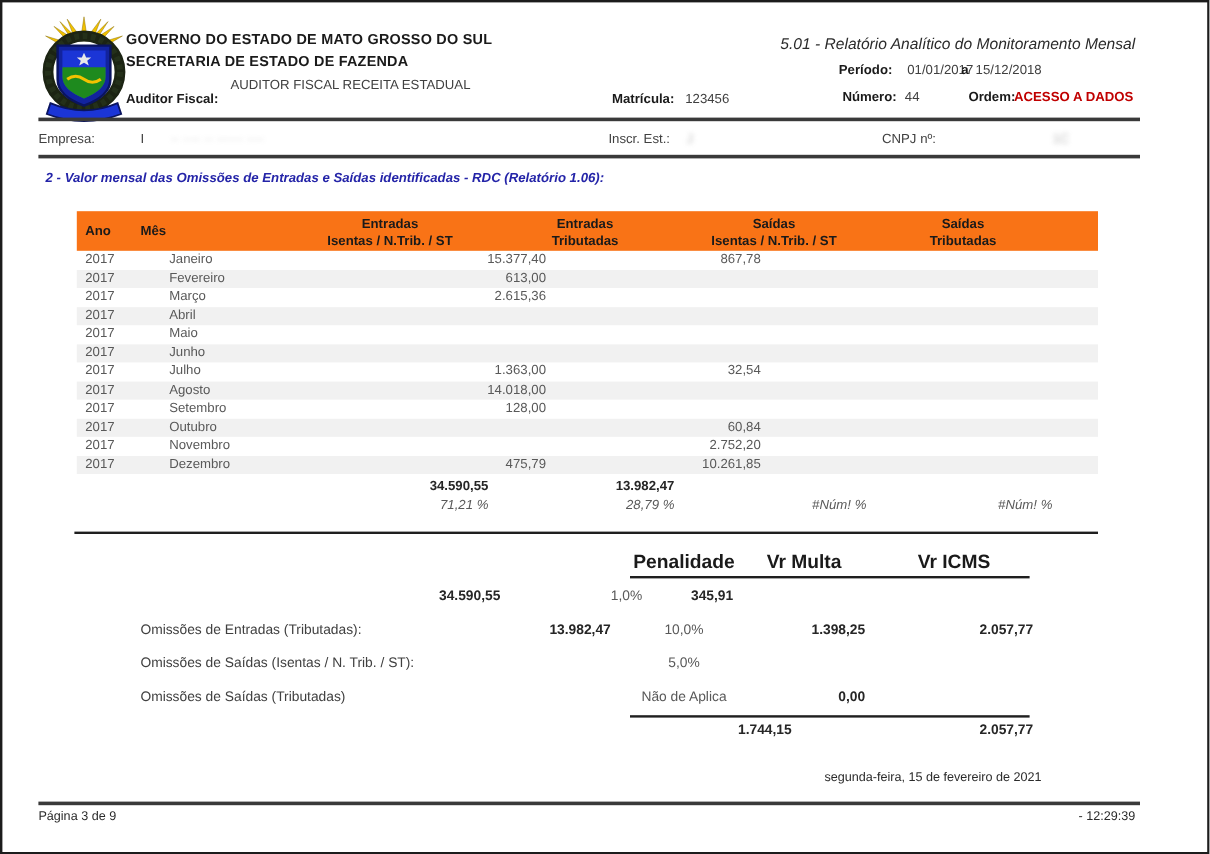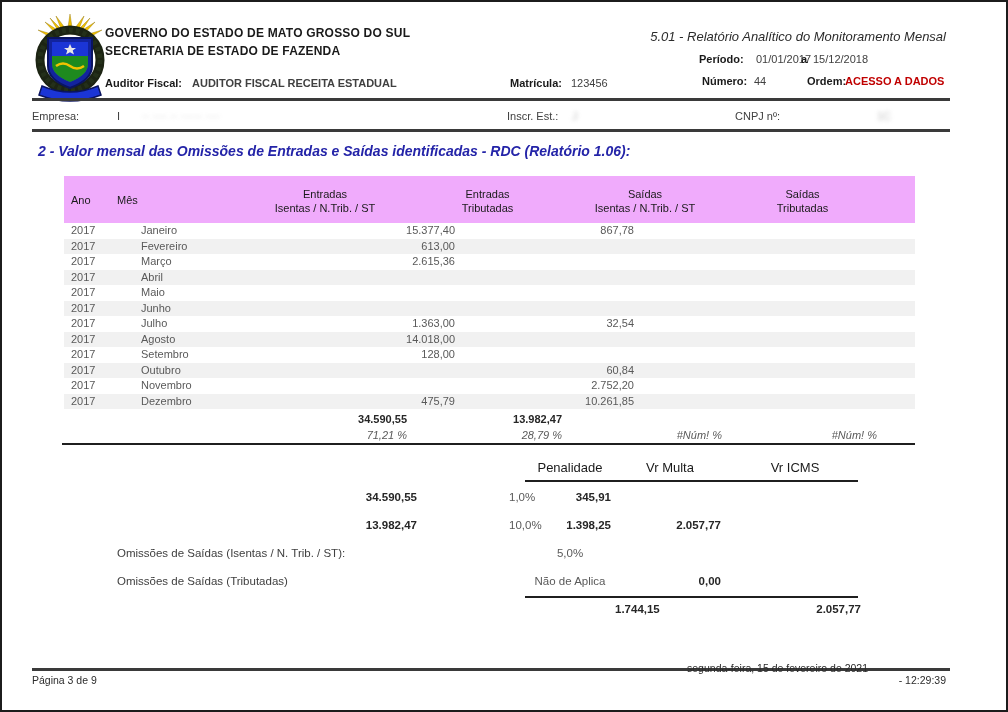--- a/index.html
+++ b/index.html
@@ -15,40 +15,40 @@
 
   
   .org { font-size:12px; font-weight:bold; color:#1a1a1a; letter-spacing:.2px; }
   .lbl { font-size:11px; font-weight:bold; color:#1a1a1a; }
   .val { font-size:11px; color:#404040; }
   .report-title { font-size:13px; font-style:italic; color:#2b2b2b; text-align:right; }
   .red { color:#C00000; }
   .redacted { filter:blur(2px); opacity:.55; color:#8a8a8a; font-size:11px; }
 
   
-  .section-title { font-size:14px; font-weight:bold; font-style:italic; color:#2424A8; }
+  .section-title { font-size:11px; font-weight:bold; font-style:italic; color:#2424A8; }
 
   
   .mtable { position:absolute; left:62px; top:174px; width:851px; font-size:11px; }
   .mgrid { display:grid; grid-template-columns:48px 128px 170px 155px 160px 155px 35px; }
-  .mhead { background:#f0abfc; color:#1a1a1a; font-weight:normal; height:47px; align-items:center; }
+  .mhead { background:#f97316; color:#1a1a1a; font-weight:bold; height:33px; align-items:center; }
   .mhead .corner { display:flex; align-items:center; padding-left:7px; }
   .mhead .grp { text-align:center; line-height:14px; padding-top:2px; }
   .mrow { height:15.5px; line-height:15.5px; color:#595959;gap:24px; }
   .mrows div.mrow:nth-of-type(even) { background:#F1F1F1; }
   .c-ano { padding-left:7px; }
   .c-mes { padding-left:5px; }
   .num { text-align:right; padding-right:3px; }
   .mtot { height:17px; line-height:17px; font-weight:bold; color:#262626; margin-top:2px; }
   .mpct { height:15px; line-height:15px; font-style:italic; color:#595959; }
 
   
   .shead { position:absolute; left:115px; top:458px; width:748px; display:grid;
            grid-template-columns:300px 92px 16px 90px 110px 140px;
-           font-size:13px; font-weight:normal; color:#1a1a1a; }
+           font-size:16px; font-weight:bold; color:#1a1a1a; }
   .shead .cc { text-align:center; }
   .srow { position:absolute; left:115px; width:748px; display:grid;
           grid-template-columns:300px 92px 16px 90px 110px 140px; font-size:11.5px; }
   .srow .label { color:#404040; }
   .srow .base { text-align:right; font-weight:bold; color:#262626; }
   .srow .pen { text-align:center; color:#595959; }
   .srow .multa,.srow .icms { text-align:right; font-weight:bold; color:#262626; padding-right:4px; }
   .stotal { font-size:11.5px; font-weight:bold; color:#262626; }
 
   
@@ -90,21 +90,21 @@
   <div class="abs org" style="left:103px; top:42px;">SECRETARIA DE ESTADO DE FAZENDA</div>
   <div class="abs org" style="left:103px; top:24px;">GOVERNO DO ESTADO DE MATO GROSSO DO SUL</div>
   <div class="abs report-title" style="right:60px; top:27px; width:420px;">5.01 - Relatório Analítico do Monitoramento Mensal</div>
 
   <div class="abs lbl" style="left:697px; top:51px;">Período:</div>
   <div class="abs val" style="left:754px; top:51px;">01/01/2017</div>
   <div class="abs lbl" style="left:799px; top:51px;">a</div>
   <div class="abs val" style="left:811px; top:51px;">15/12/2018</div>
 
   <div class="abs lbl" style="left:103px; top:75px;">Auditor Fiscal:</div>
-  <div class="abs val" style="left:190px; top:75px;font-weight:bold;">AUDITOR FISCAL RECEITA ESTADUAL</div>
+  <div class="abs val" style="left:190px; top:63px;">AUDITOR FISCAL RECEITA ESTADUAL</div>
   <div class="abs lbl" style="left:508px; top:75px;">Matrícula:</div>
   <div class="abs val" style="left:569px; top:75px;">123456</div>
   <div class="abs lbl" style="left:700px; top:73px;">Número:</div>
   <div class="abs val" style="left:752px; top:73px;">44</div>
   <div class="abs lbl" style="left:805px; top:73px;">Ordem:</div>
   <div class="abs lbl red" style="left:843px; top:73px;">ACESSO A DADOS</div>
 
   <div class="rule" style="left:30px; top:96px; width:918px;"></div>
 
   <div class="abs val" style="left:30px; top:108px;">Empresa:</div>
@@ -301,20 +301,21 @@
 
       <div class="srow" style="top: 489px;">
         <div class="base">34.590,55</div>
         <div></div>
         <div class="pen">1,0%</div>
         <div class="multa">345,91</div>
         <div class="icms"></div>
       </div>
 
       <div class="srow" style="top: 517px;">
+        <div class="label">Omissões de Entradas (Tributadas):</div>
         <div class="base">13.982,47</div>
         <div></div>
         <div class="pen">10,0%</div>
         <div class="multa">1.398,25</div>
         <div class="icms">2.057,77</div>
       </div>
 
       <div class="srow" style="top: 545px;">
         <div class="label">Omissões de Saídas (Isentas / N. Trib. / ST):</div>
         <div class="base"></div>
@@ -333,16 +334,16 @@
         <div class="icms"></div>
       </div>
     </div>
 
   <div class="thinrule" style="left:523px; top:594px; width:333px;"></div>
   <div class="abs stotal" style="left:613px; top:601px; width:110px; text-align:left; padding-right:4px;">1.744,15</div>
   <div class="abs stotal" style="left:723px; top:601px; width:140px; text-align:right; padding-right:4px;">2.057,77</div>
 
   <div class="rule" style="left:30px; top:666px; width:918px;"></div>
   <div class="abs footer-text" style="left:30px; top:672px;">Página 3 de 9</div>
-  <div class="abs footer-text" style="right:138px; top:660px;">segunda-feira, 15 de fevereiro de 2021</div>
+  <div class="abs footer-text" style="right:138px; top:640px;">segunda-feira, 15 de fevereiro de 2021</div>
   <div class="abs footer-text" style="right:60px; top:672px;">- 12:29:39</div>
 
 </div>
 
 </body></html>

